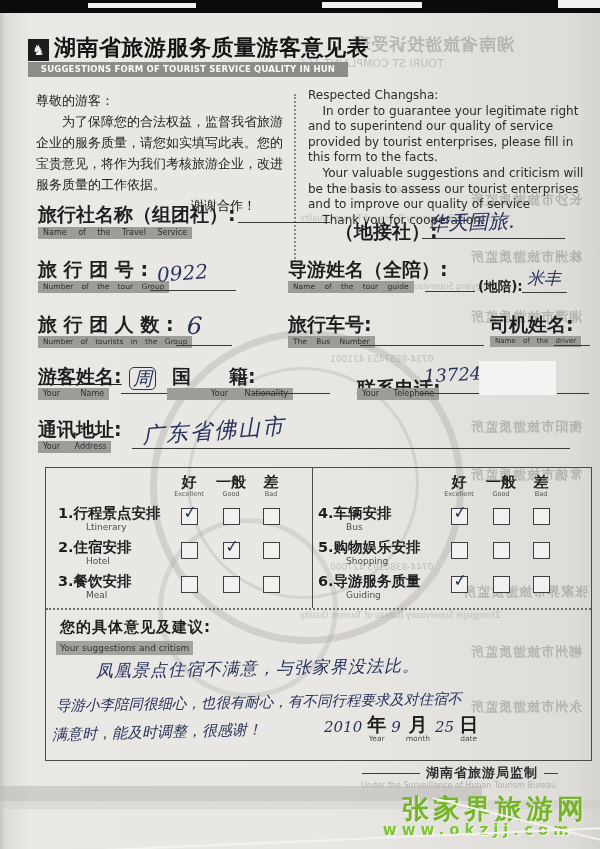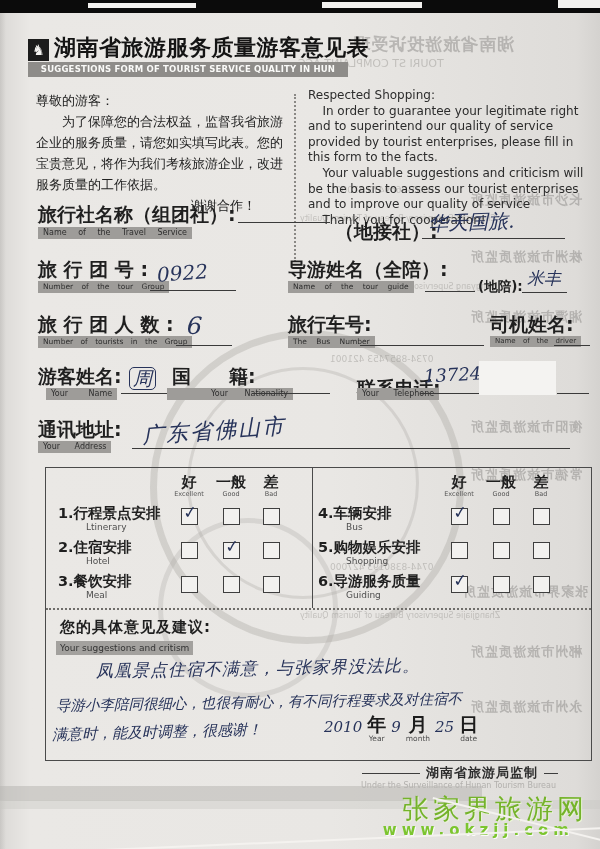--- a/index.html
+++ b/index.html
@@ -68,21 +68,21 @@
   .date-unit .en{font-size:7.5px;color:#4e4e4e;line-height:1.2;}
   
   .supervisor{position:absolute;right:42px;top:764px;display:flex;align-items:center;gap:6px;}
   .supervisor .dash{border-top:1.8px solid #3d3d3d;width:58px;}
   .supervisor .dash.short{width:14px;}
   .supervisor .txt{font-size:13px;font-weight:bold;color:#2c2c2c;letter-spacing:1px;white-space:nowrap;}
   .supervisor-en{position:absolute;right:44px;top:781px;font-size:8px;color:#b2b0ad;white-space:nowrap;}
   .gray-band{position:absolute;left:0;top:786px;width:482px;height:15px;background:#b8b6b3;opacity:.55;}
   .gray-band2{position:absolute;left:0;top:800px;width:600px;height:9px;background:#c9c7c4;opacity:.4;}
   .wm-name{position:absolute;right:12px;top:791px;font-family:"DejaVu Serif","Liberation Serif",serif;
-           font-weight:normal;font-size:27px;letter-spacing:4px;white-space:nowrap;
+           font-weight:bold;font-size:27px;letter-spacing:4px;white-space:nowrap;
            text-shadow:1px 1px 0 rgba(235,245,215,.9);}
   .wm-url{position:absolute;right:26px;top:821px;font-weight:bold;font-size:15px;letter-spacing:5px;
           white-space:nowrap;text-shadow:1px 1px 0 rgba(255,255,255,.85);}
   .diag{position:absolute;border-top:2px solid #f4f2ef;pointer-events:none;}
 </style>
 </head>
 <body>
 
 <div class="screen">
 
@@ -120,21 +120,21 @@
   <div class="title">湖南省旅游服务质量游客意见表</div>
   <div class="subtitle-bar">SUGGESTIONS FORM OF TOURIST SERVICE QUALITY IN HUN</div>
 
   <div class="intro-zh">
     <div>尊敬的游客：</div>
     <p class="body">为了保障您的合法权益，监督我省旅游企业的服务质量，请您如实填写此表。您的宝贵意见，将作为我们考核旅游企业，改进服务质量的工作依据。</p>
     <div class="thanks">谢谢合作！</div>
   </div>
   <div class="col-divider"></div>
   <div class="intro-en">
-    <p class="salut">Respected Shopping:</p>
+    <p class="salut">Respected Changsha:</p>
     <p>In order to guarantee your legitimate right and to superintend our quality of service provided by tourist enterprises, please fill in this form to the facts.</p>
     <p>Your valuable suggestions and criticism will be the basis to assess our tourist enterprises and to improve our quality of service</p>
     <p>Thank you for cooperation!</p>
   </div>
 
   <div class="flabel" style="left:38px;top:202px;">旅行社名称（组团社）:</div>
   <div class="strip" style="left:38px;top:227px;word-spacing:9px;">Name of the Travel Service</div>
   <div class="uline" style="left:238px;top:222px;width:92px;"></div>
   <div class="flabel" style="left:335px;top:219px;">（地接社）:</div>
   <div class="hw" style="left:428px;top:212px;font-size:20px;transform:rotate(-2deg);">华天国旅.</div>
@@ -155,22 +155,22 @@
   <div class="strip" style="left:38px;top:336px;font-size:7.5px;word-spacing:5px;">Number of tourists in the Group</div>
   <div class="hw" style="left:187px;top:314px;font-size:24px;transform:rotate(3deg);">6</div>
   <div class="uline" style="left:176px;top:345px;width:56px;"></div>
   <div class="flabel" style="left:288px;top:312px;">旅行车号:</div>
   <div class="strip" style="left:288px;top:336px;font-size:7.5px;word-spacing:7px;">The Bus Number</div>
   <div class="uline" style="left:360px;top:345px;width:124px;"></div>
   <div class="flabel" style="left:490px;top:312px;">司机姓名:</div>
   <div class="strip" style="left:490px;top:336px;font-size:7px;word-spacing:5px;">Name of the driver</div>
   <div class="uline" style="left:554px;top:345px;width:36px;"></div>
 
-  <div class="flabel" style="left:38px;top:364px;">游客姓名:</div>
-  <div class="strip" style="left:46px;top:388px;word-spacing:18px;text-align:right;">Your Name</div>
+  <div class="flabel" style="left:38px;top:364px;text-decoration:underline;">游客姓名:</div>
+  <div class="strip" style="left:38px;top:388px;word-spacing:18px;text-align:right;">Your Name</div>
   <div class="hw" style="left:129px;top:367px;font-size:19px;border:1.5px solid #27335a;border-radius:5px;padding:1px 3px;">周</div>
   <div class="uline" style="left:121px;top:393px;width:48px;"></div>
   <div class="flabel" style="left:172px;top:364px;">国　　籍:</div>
   <div class="strip" style="left:167px;top:388px;word-spacing:14px;padding-left:44px;">Your Nationality</div>
   <div class="uline" style="left:252px;top:393px;width:78px;"></div>
   <div class="flabel" style="left:357px;top:376px;">联系电话:</div>
   <div class="strip" style="left:357px;top:388px;word-spacing:12px;">Your Telephone</div>
   <div class="hw" style="left:424px;top:366px;font-size:18px;transform:rotate(-3deg);">13724</div>
   <div class="uline" style="left:420px;top:393px;width:134px;"></div>
   <div class="patch" style="left:479px;top:361px;width:77px;height:34px;"></div>

